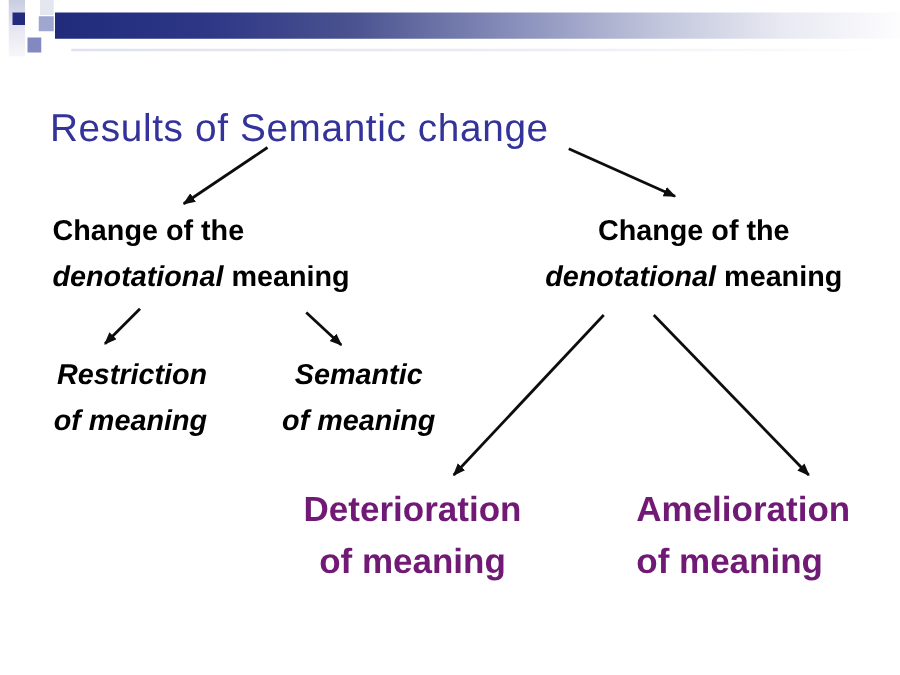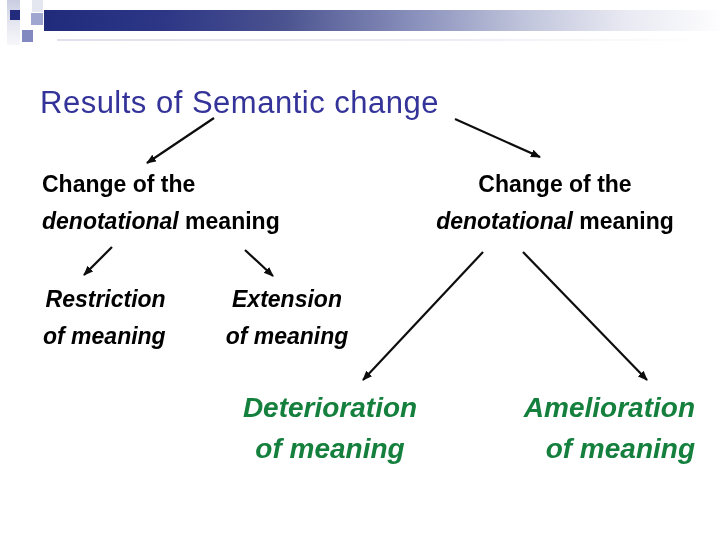--- a/index.html
+++ b/index.html
@@ -57,25 +57,24 @@
     white-space: nowrap;
   }
   .node .ital { font-style: italic; }
   .node-denotational  { left: 42px;  top: 166px; text-align: left; }
   .node-connotational { left: 405px; top: 166px; width: 300px; text-align: center; }
   .node-restriction   { left: 43px;  top: 281px; font-style: italic; text-align: right; }
   .node-extension     { left: 218px; top: 281px; width: 138px; text-align: center; font-style: italic; }
   .node-red {
     font-size: 28px;
     line-height: 41px;
-    font-style: italic;
-    color: #15803d;
+    color: #701a75;
   }
   .node-deterioration { left: 237px; top: 387px; width: 186px; text-align: center; }
-  .node-amelioration  { left: 509px; top: 387px; width: 186px; text-align: right; }
+  .node-amelioration  { left: 509px; top: 387px; width: 186px; text-align: left; }
 
   
   .edges {
     position: absolute; left: 0; top: 0;
     width: 720px; height: 540px;
     pointer-events: none;
   }
   .edges line { stroke: #0d0d0d; stroke-width: 2.2; }
 </style>
 </head>
@@ -116,21 +115,21 @@
     <div>Change of the</div>
     <div><span class="ital">denotational</span><span> meaning</span></div>
   </div>
 
   <div class="node node-restriction">
     <div>Restriction</div>
     <div>of meaning</div>
   </div>
 
   <div class="node node-extension">
-    <div>Extension</div>
+    <div>Semantic</div>
     <div>of meaning</div>
   </div>
 
   <div class="node node-red node-deterioration">
     <div>Deterioration</div>
     <div>of meaning</div>
   </div>
 
   <div class="node node-red node-amelioration">
     <div>Amelioration</div>

